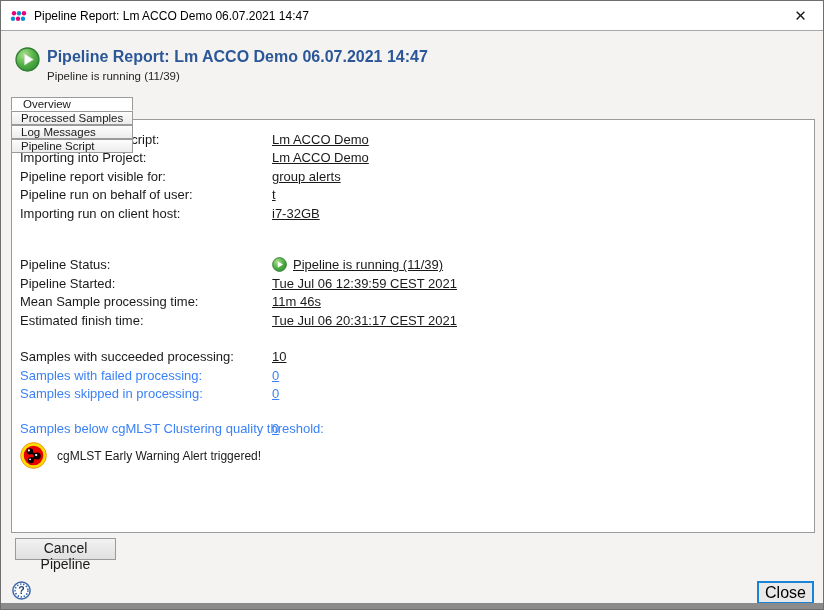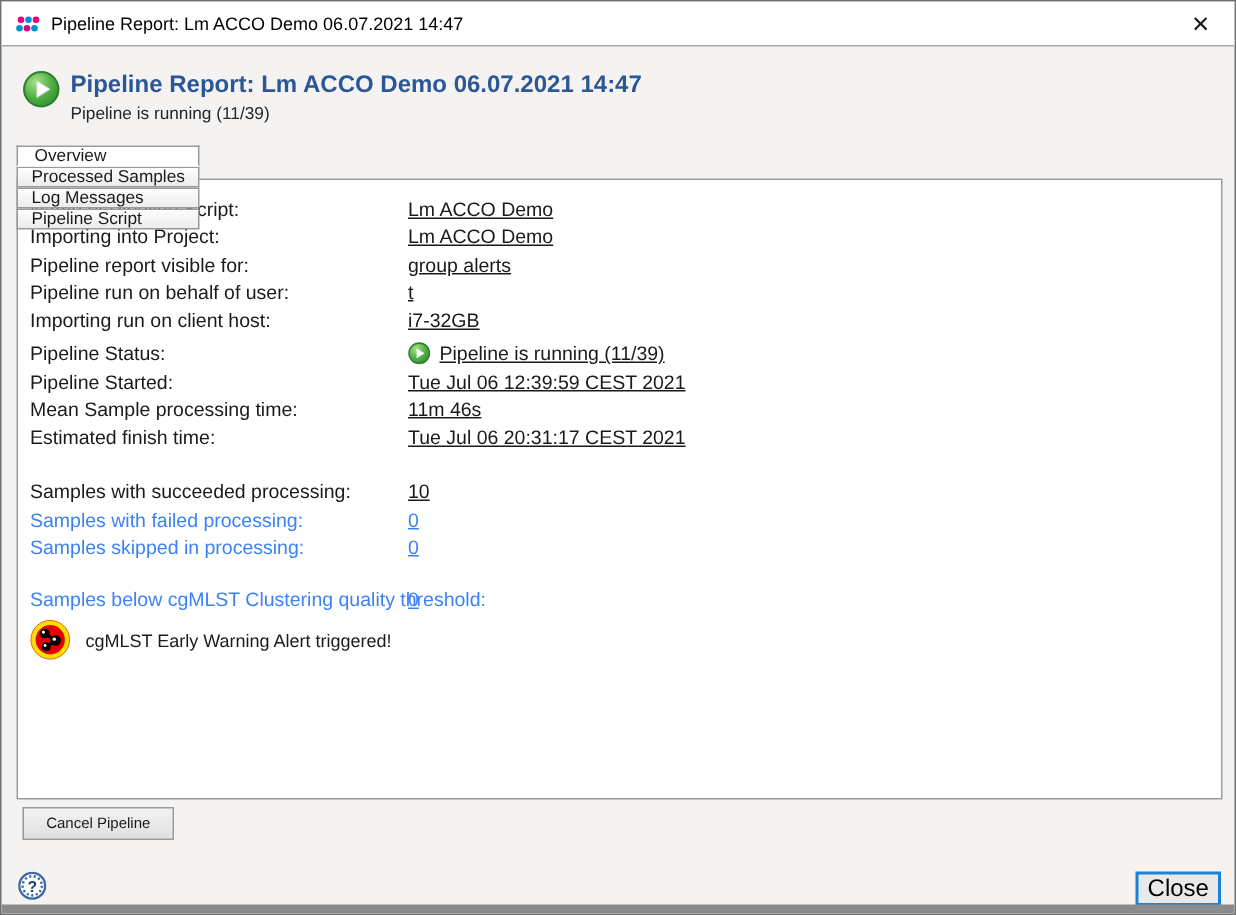--- a/index.html
+++ b/index.html
@@ -41,31 +41,31 @@
   }
   
   .panel {
     position:absolute; left:10px; top:118px; width:804px; height:414px;
     background:#ffffff; border:1px solid #9a9a9a; padding:10px 8px; z-index:1;
   }
   .frow { display:flex; align-items:center; height:18.5px; font-size:13px; color:#1a1a1a; }
   .frow .lbl { width:252px; flex-shrink:0; white-space:nowrap; }
   .frow .val { white-space:nowrap; display:flex; align-items:center;text-decoration:underline; }
   .frow.muted, .frow.muted .lbl, .frow.muted .val { color:#3b82f6; }
-  .gap-status   { margin-top:4px; }
+  .gap-status   { margin-top:33px; }
   .gap-samples  { margin-top:18px; }
   .gap-thresh   { margin-top:16px; }
   .alert-row { margin-top:4px; display:flex; align-items:center; height:28px; }
   .alert-row .alert-txt { font-size:12px; color:#1a1a1a; margin-left:10px; }
   .val .mini-ico { margin-right:6px; flex-shrink:0; }
   
   .btn-cancel {
     position:absolute; left:14px; top:537px; width:101px; height:22px;
     background:linear-gradient(#f2f2f2,#e0e0e0); border:1px solid #9a9a9a;
-    font-family:"Liberation Sans", sans-serif; font-size:10px; color:#1a1a1a; cursor:default;
+    font-family:"Liberation Sans", sans-serif; font-size:14px; color:#1a1a1a; cursor:default;
   }
   .help-btn { position:absolute; left:11px; top:580px; width:19px; height:19px; cursor:default; }
   .btn-close {
     position:absolute; left:756px; top:580px; width:57px; height:23px;
     background:#e9e9e9; border:2px solid #1883d7;
     font-family:"Liberation Sans", sans-serif; font-size:16px; color:#000; cursor:default;
   }
   .bottom-strip { position:absolute; left:0; right:0; bottom:0; height:6px; background:#8b8b8b; z-index:5; }
 </style>
 </head>

